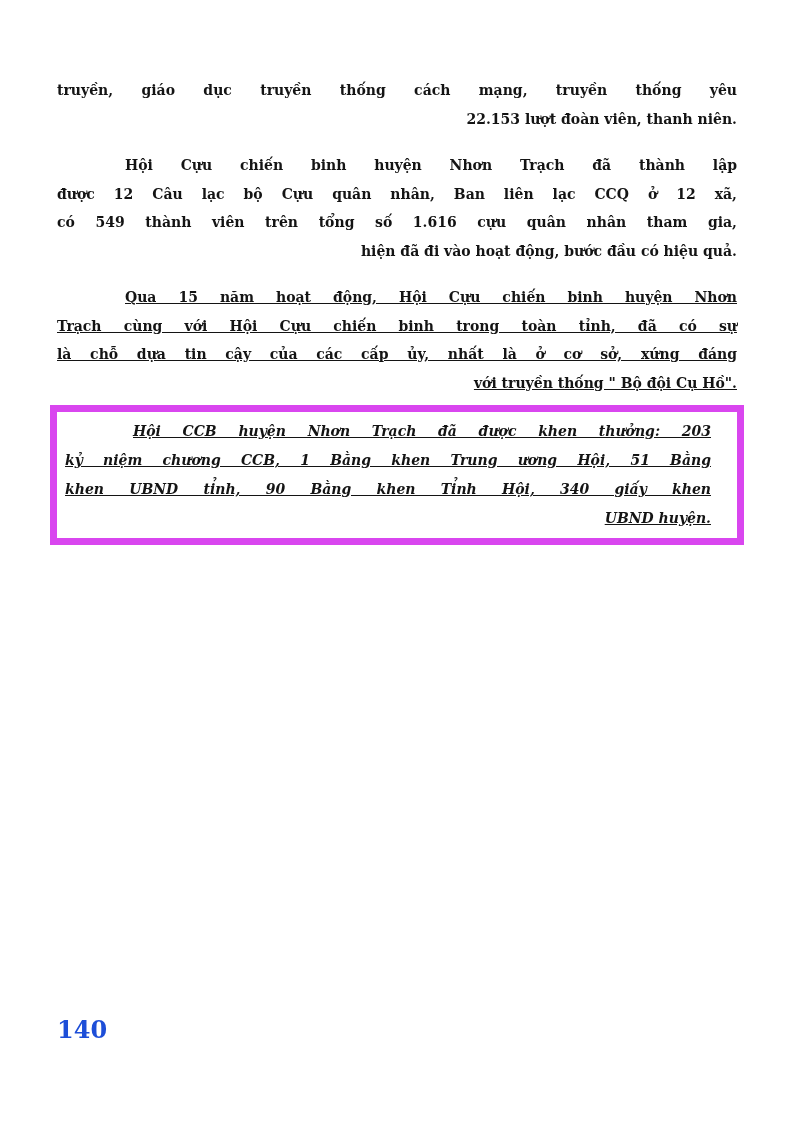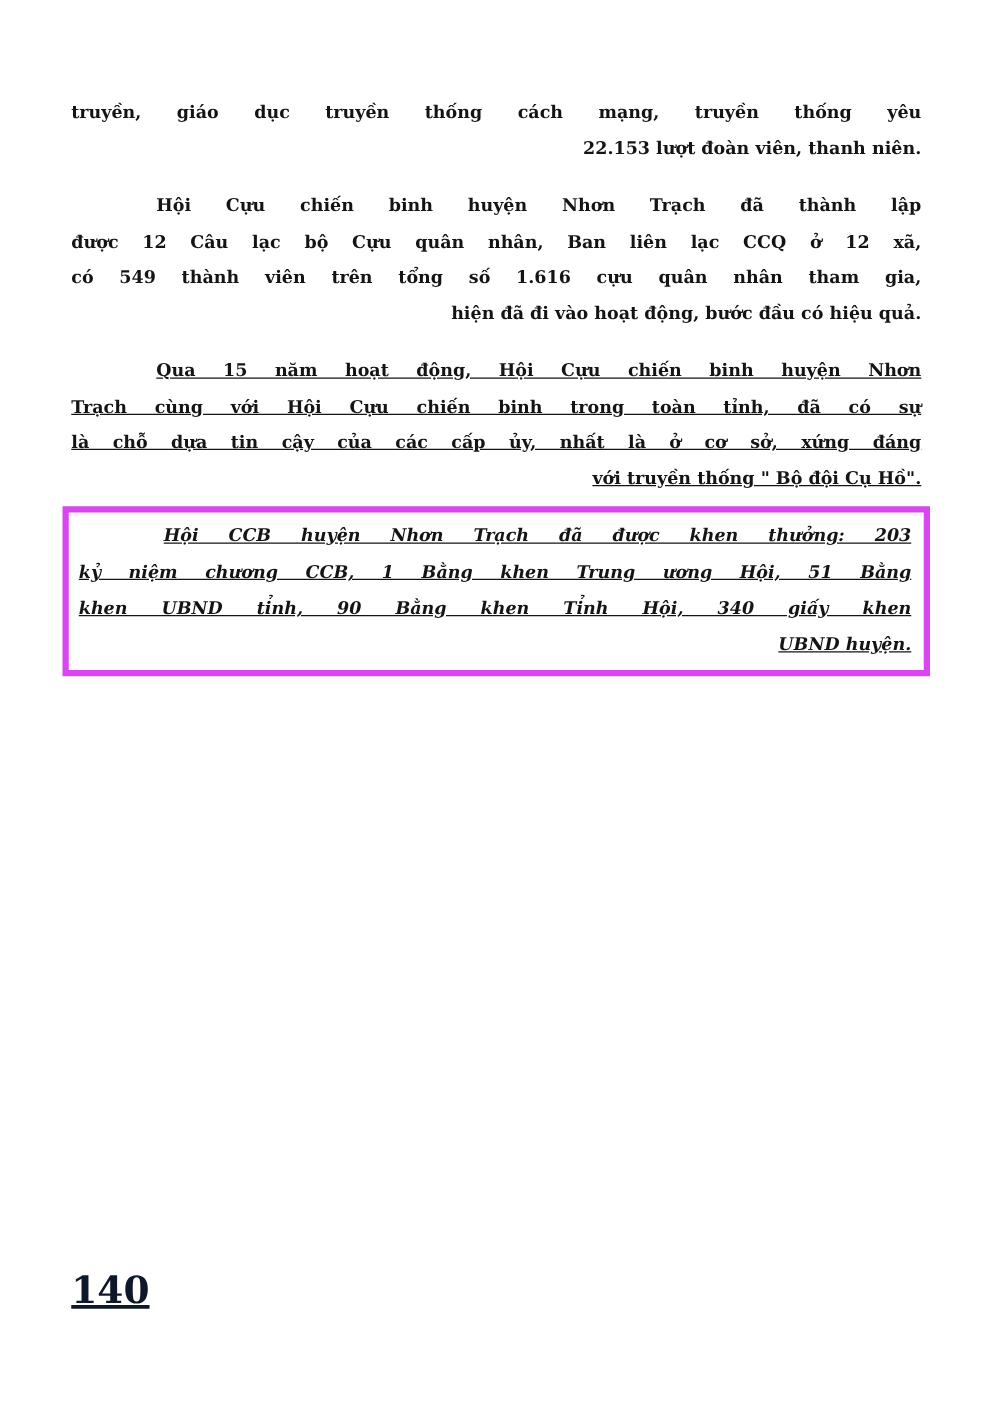--- a/index.html
+++ b/index.html
@@ -37,37 +37,36 @@
     white-space: normal;
   }
   .line.fill {
     text-align: justify;
     text-align-last: justify;
   }
   .line.indent {
     text-indent: 68px;
   }
   .box {
-    border: 5px solid #d946ef;
+    border: 7px solid #d946ef;
     margin: 0 -7px;
-    padding: 5px 10px 5px 8px;
+    padding: 5px 26px 5px 8px;
   }
   .box .para {
     font-style: italic;
     margin: 0;
     line-height: 29px;
   }
   .page-number {
     position: absolute;
     left: 57px;
     top: 1015px;
-    font-size: 30px;
+    font-size: 24px;
     font-weight: 700;
-    color: #0f172a;
-    text-decoration: underline;
+    color: #1d4ed8;
   }
 </style>
 </head>
 <body>
 
 <div class="page">
   <div class="content">
     <div id="paragraphs-container">
         <div class="para">
           <div class="line fill">truyền, giáo dục truyền thống cách mạng, truyền thống yêu</div>

